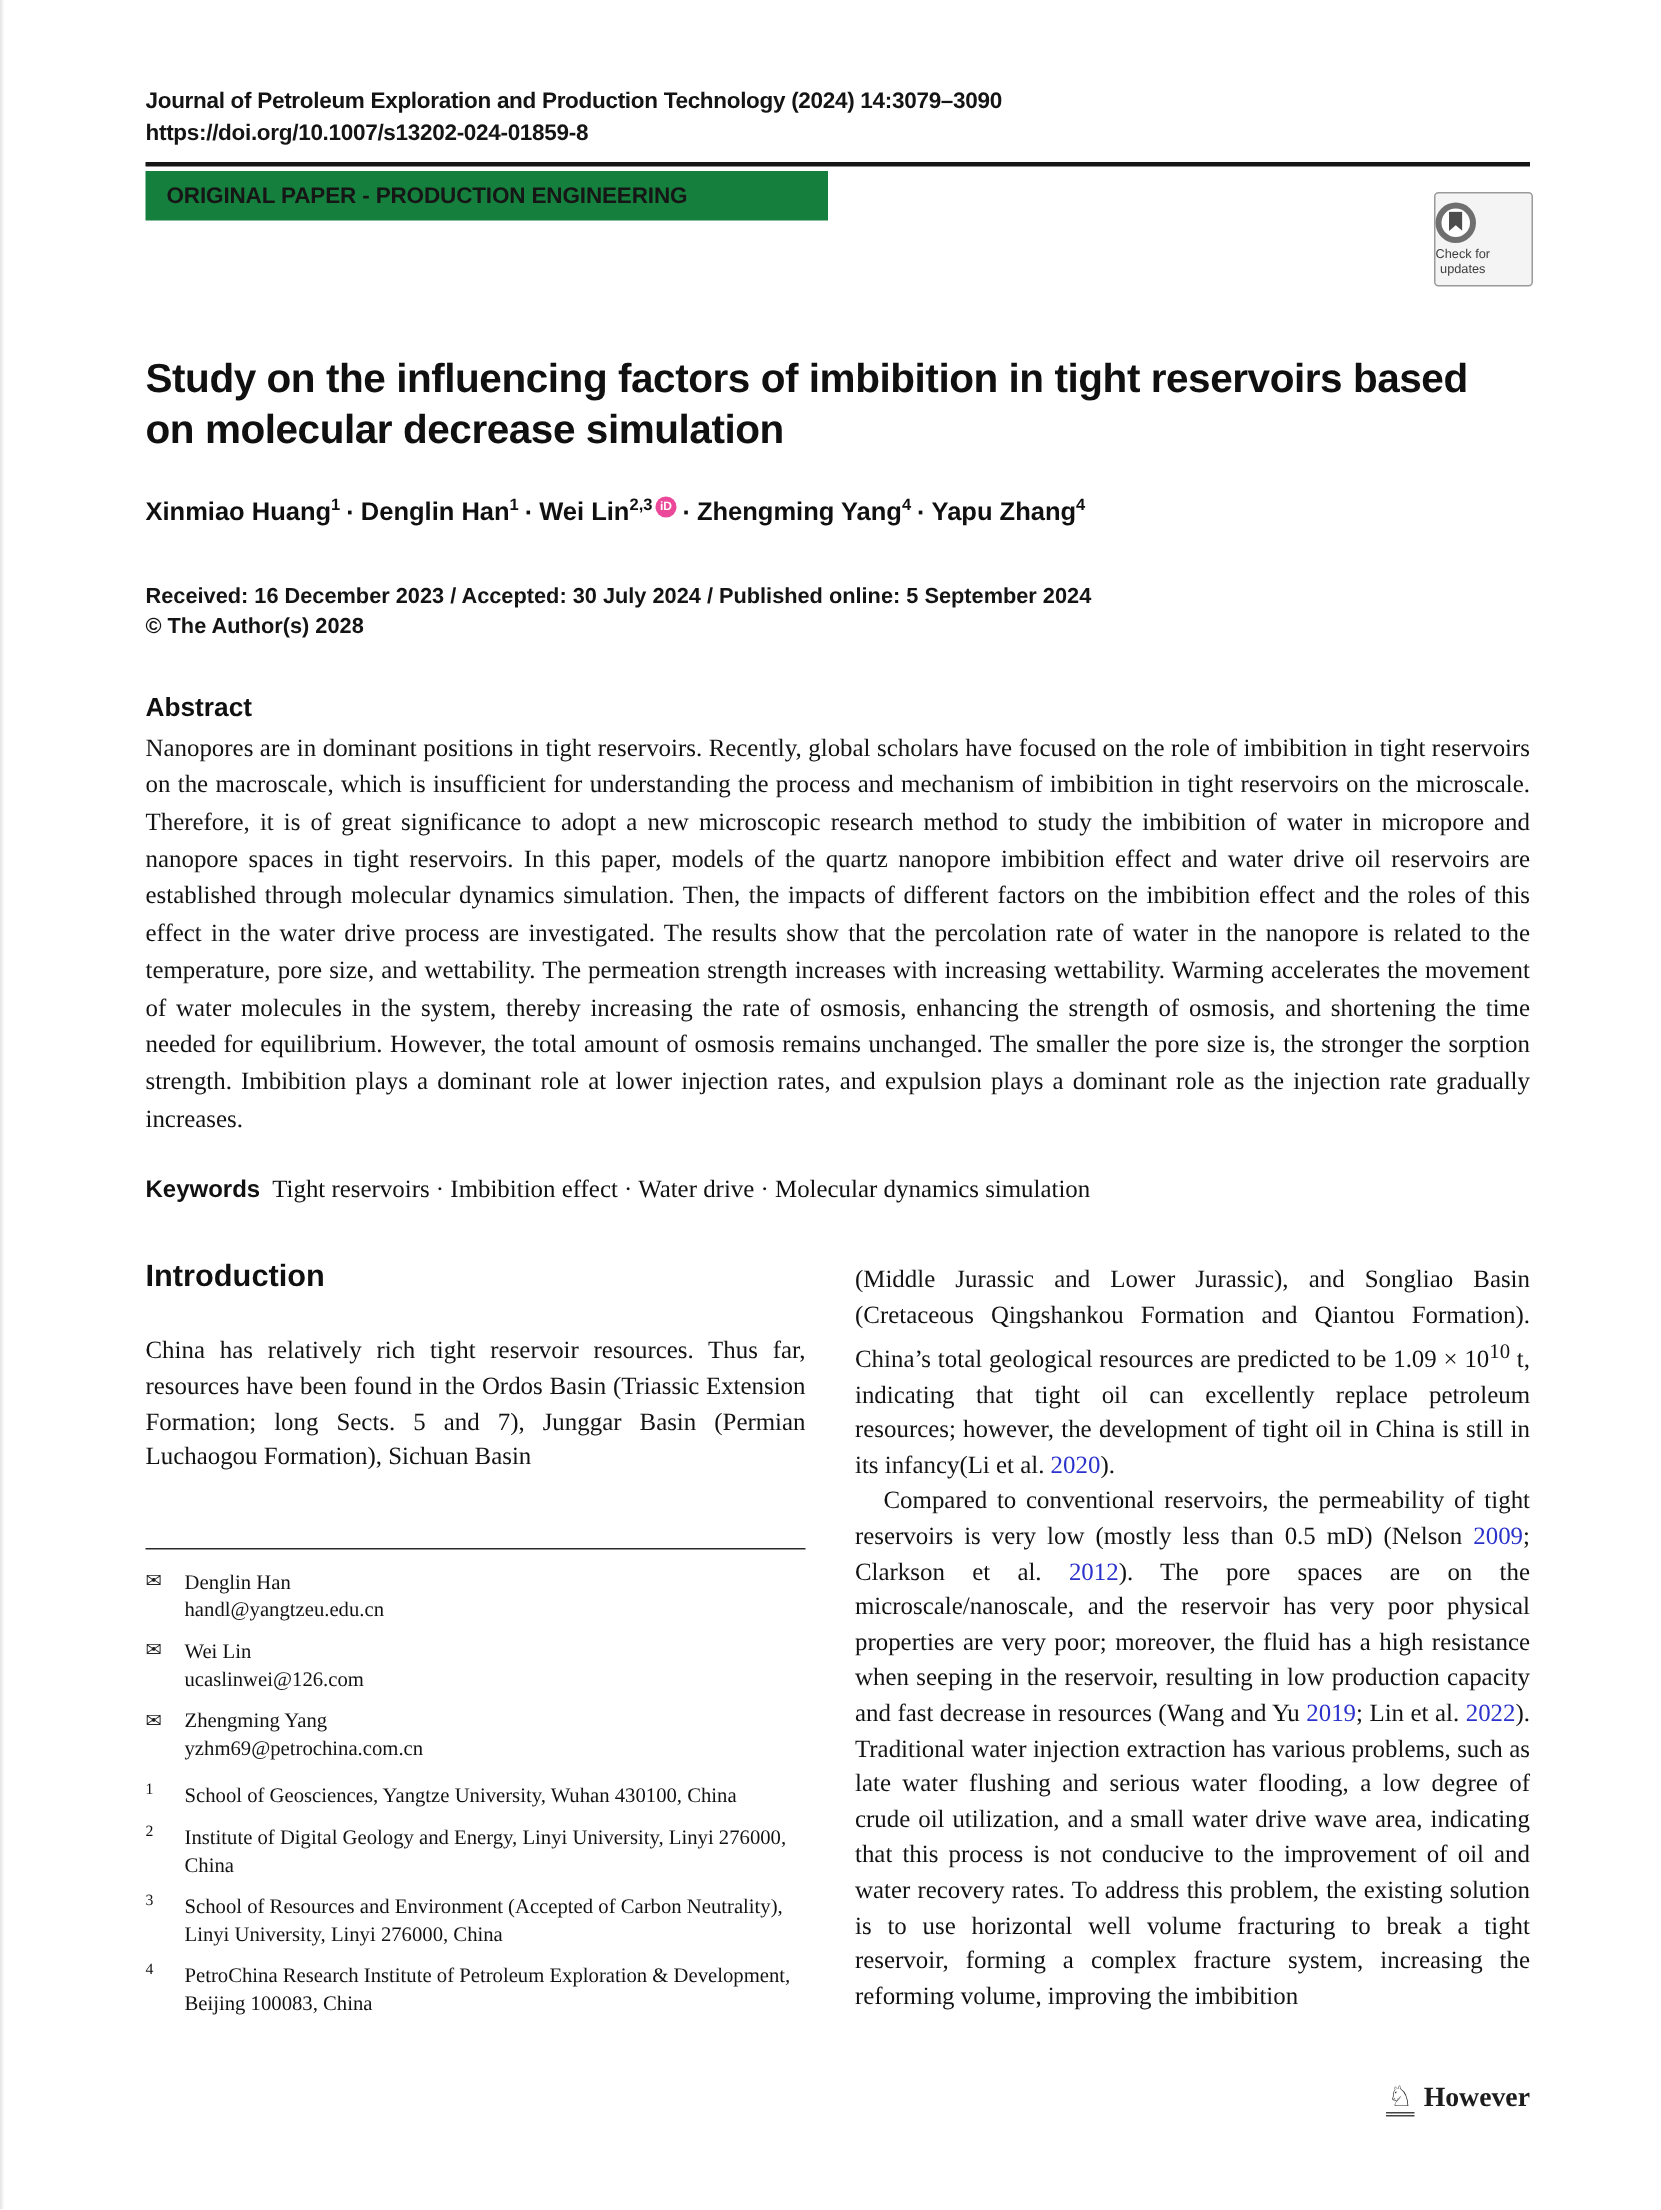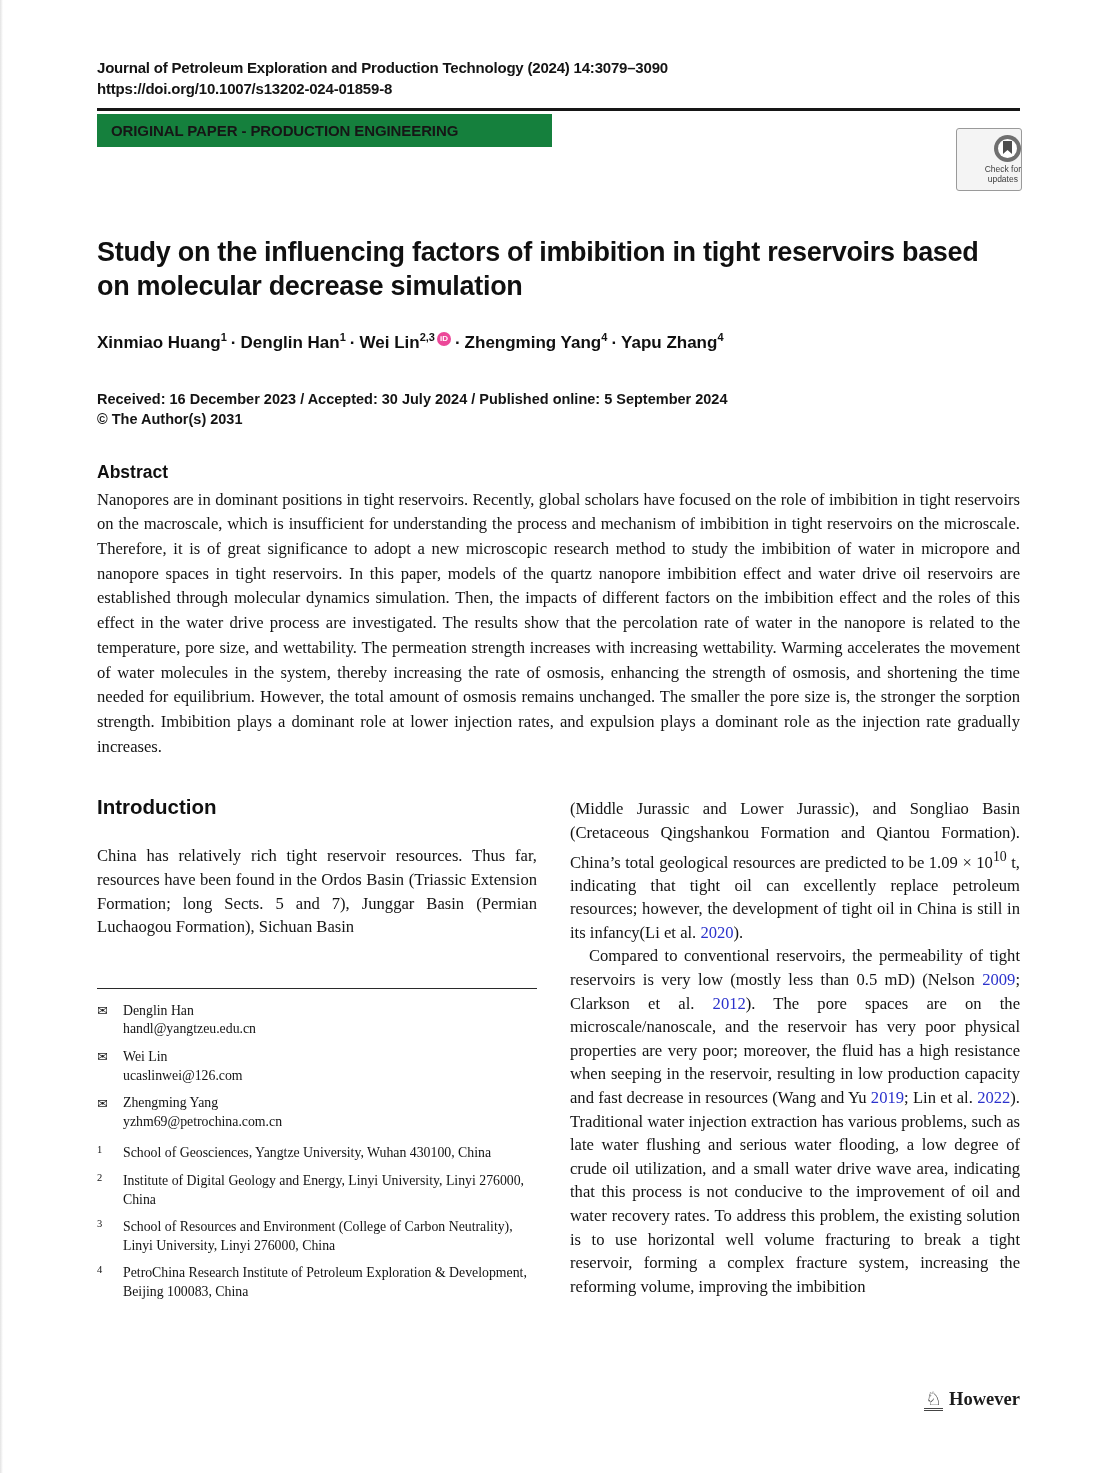--- a/index.html
+++ b/index.html
@@ -17,21 +17,21 @@
   .top-rule { margin-top:9px; border-top:3px solid #161616; }
 
   .banner-row { position:relative; height:78px; }
   .banner { position:absolute; left:0; top:3px; width:455px; height:33px;
             background:#15803d; color:#161616;
             font-family:"Liberation Sans",sans-serif; font-weight:700; font-size:15px;
             line-height:33px; padding-left:14px; letter-spacing:-0.1px; }
 
   .update-badge { position:absolute; right:-2px; top:17px; width:66px; height:63px;
                   background:#f4f4f4; border:1px solid #9a9a9a; border-radius:3px;
-                  display:flex; flex-direction:column; align-items:flex-end;
+                  display:flex; flex-direction:column; align-items:flex-start;
                   justify-content:center; cursor:pointer; }
   .badge-circle { width:27px; height:27px; border-radius:50%; background:#6f6f6f;
                   display:flex; align-items:center; justify-content:center; }
   .badge-inner { width:19px; height:19px; border-radius:50%; background:#ffffff;
                  display:flex; align-items:flex-start; justify-content:center; }
   .badge-bookmark { width:9px; height:13px; background:#4d4d4d; margin-top:2px;
                     clip-path:polygon(0 0,100% 0,100% 100%,50% 70%,0 100%); }
   .badge-text { margin-top:3px; font-family:"Liberation Sans",sans-serif;
                 font-size:8.5px; line-height:9.5px; color:#3c3c3c; text-align:center; }
 
@@ -121,25 +121,28 @@
         <div>updates</div>
       </div>
     </div>
   </div>
 
   <h1 class="paper-title">Study on the influencing factors of imbibition in tight reservoirs based on molecular decrease simulation</h1>
 
   <div class="author-line"><span>Xinmiao Huang</span><sup>1</sup><span class="author-sep">·</span><span>Denglin Han</span><sup>1</sup><span class="author-sep">·</span><span>Wei Lin</span><sup>2,3</sup><span class="orcid">iD</span><span class="author-sep">·</span><span>Zhengming Yang</span><sup>4</sup><span class="author-sep">·</span><span>Yapu Zhang</span><sup>4</sup></div>
 
   <div class="dates-line">Received: 16 December 2023 / Accepted: 30 July 2024 / Published online: 5 September 2024</div>
-  <div class="copyright-line">© The Author(s) 2031</div>
+  <div class="copyright-line">© The Author(s) 2028</div>
 
   <div class="abstract-heading">Abstract</div>
   <p class="abstract-body">Nanopores are in dominant positions in tight reservoirs. Recently, global scholars have focused on the role of imbibition in tight reservoirs on the macroscale, which is insufficient for understanding the process and mechanism of imbibition in tight reservoirs on the microscale. Therefore, it is of great significance to adopt a new microscopic research method to study the imbibition of water in micropore and nanopore spaces in tight reservoirs. In this paper, models of the quartz nanopore imbibition effect and water drive oil reservoirs are established through molecular dynamics simulation. Then, the impacts of different factors on the imbibition effect and the roles of this effect in the water drive process are investigated. The results show that the percolation rate of water in the nanopore is related to the temperature, pore size, and wettability. The permeation strength increases with increasing wettability. Warming accelerates the movement of water molecules in the system, thereby increasing the rate of osmosis, enhancing the strength of osmosis, and shortening the time needed for equilibrium. However, the total amount of osmosis remains unchanged. The smaller the pore size is, the stronger the sorption strength. Imbibition plays a dominant role at lower injection rates, and expulsion plays a dominant role as the injection rate gradually increases.</p>
 
+  <div class="keywords-line">
+    <span class="keywords-label">Keywords</span><span>Tight reservoirs · Imbibition effect · Water drive · Molecular dynamics simulation</span>
+  </div>
 
   <div class="columns">
     <div class="col-left">
       <h2 class="intro-heading">Introduction</h2>
       <p class="body-par">China has relatively rich tight reservoir resources. Thus far, resources have been found in the Ordos Basin (Triassic Extension Formation; long Sects. 5 and 7), Junggar Basin (Permian Luchaogou Formation), Sichuan Basin</p>
 
       <div class="footnote-block">
         <div id="email-list">
             <div class="email-item">
               <span class="mail-icon">✉</span>
@@ -167,21 +170,21 @@
             <div class="affil-item">
               <span class="affil-num">1</span>
               <div class="affil-text">School of Geosciences, Yangtze University, Wuhan 430100, China</div>
             </div>
             <div class="affil-item">
               <span class="affil-num">2</span>
               <div class="affil-text">Institute of Digital Geology and Energy, Linyi University, Linyi 276000, China</div>
             </div>
             <div class="affil-item">
               <span class="affil-num">3</span>
-              <div class="affil-text">School of Resources and Environment (College of Carbon Neutrality), Linyi University, Linyi 276000, China</div>
+              <div class="affil-text">School of Resources and Environment (Accepted of Carbon Neutrality), Linyi University, Linyi 276000, China</div>
             </div>
             <div class="affil-item">
               <span class="affil-num">4</span>
               <div class="affil-text">PetroChina Research Institute of Petroleum Exploration &amp; Development, Beijing 100083, China</div>
             </div>
           </div>
       </div>
     </div>
 
     <div class="col-right">

